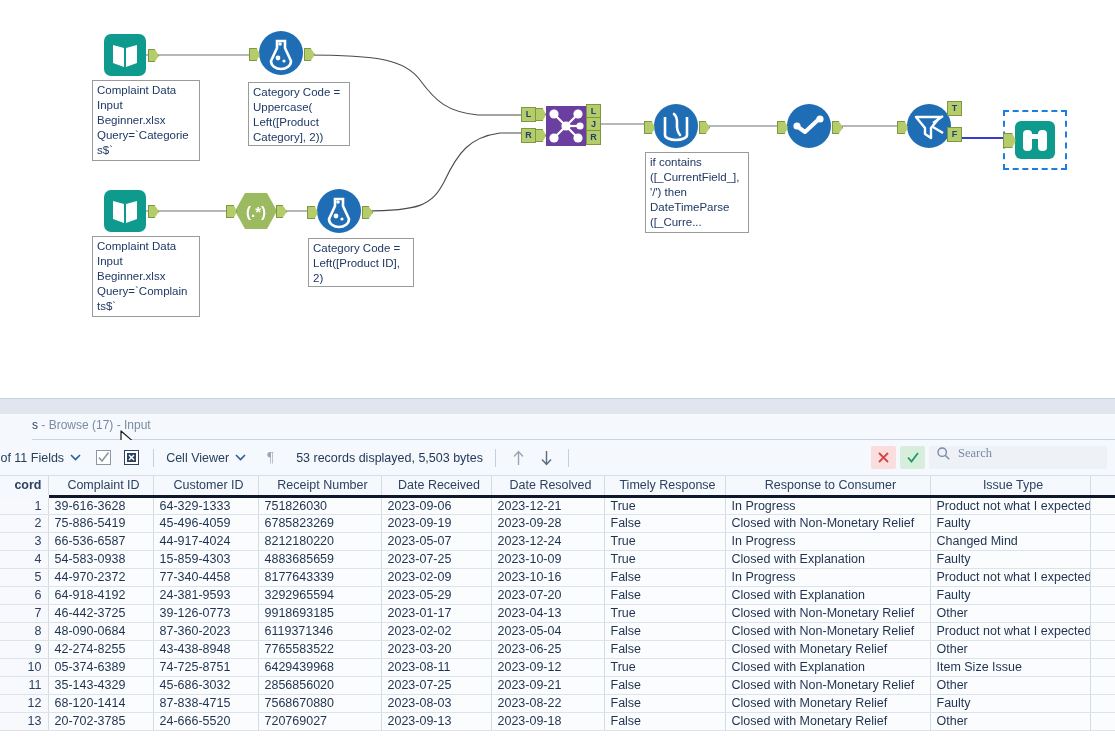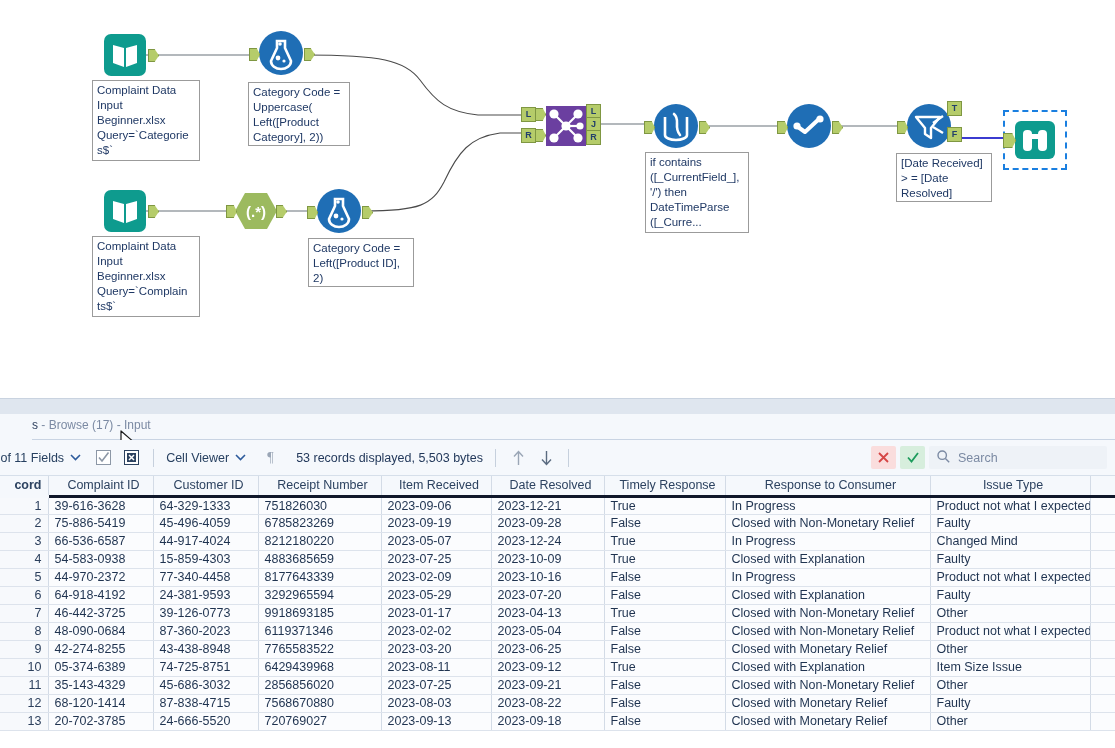--- a/index.html
+++ b/index.html
@@ -125,23 +125,24 @@
     display: flex; align-items: center; justify-content: center;
     margin-right: 4px;
     border-radius: 2px;
   }
   .sq-x { background: #fadddd; }
   .sq-v { background: #d7eedd; }
   #searchbox {
     width: 178px; height: 23px;
     background: #eef2f7;
     border: none;
-    display: flex; align-items: center;
+    display: flex; align-items: flex-start;
     padding-left: 8px;
     border-radius: 2px;
+    font-family: Liberation Serif, serif;
   }
   #searchbox .stext {
     font-size: 12.5px; color: #7b8aa3; margin-left: 8px;
   }
 
   
   #grid {
     position: relative;
     width: 1115px;
     height: 272px;
@@ -343,23 +344,20 @@
       <div class="plug in" style="left:-9px;top:18px;"></div>
       <svg width="46" height="46" viewBox="0 0 46 46">
         <circle cx="23" cy="23" r="22" fill="#1f6eb5"></circle>
         <path d="M 10 14 L 34 14 L 25 25 L 25 35 L 19 31 L 19 25 Z" fill="none" stroke="#ffffff" stroke-width="2.4" stroke-linejoin="round"></path>
         <line x1="27" y1="20" x2="37" y2="13" stroke="#ffffff" stroke-width="2.4"></line>
         <line x1="27" y1="24" x2="37" y2="30" stroke="#ffffff" stroke-width="2.4"></line>
       </svg>
       <div class="plug-lbl" style="left:41px;top:-2px;">T</div>
       <div class="plug-lbl" style="left:41px;top:24px;">F</div>
     </div>
-    <div class="annot" style="left:896px;top:153px;width:96px;height:49px;">[Date Received]
-&gt; = [Date
-Resolved]</div>
 
     <div class="sel-box" style="left:1003px;top:110px;width:64px;height:60px;"></div>
     <div class="node" style="left:1015px;top:121px;width:40px;height:38px;">
       <div class="plug in" style="left:-12px;top:12px;width:13px;height:15px;"></div>
       <svg width="40" height="38" viewBox="0 0 40 38">
         <rect x="0" y="0" width="40" height="38" rx="6" fill="#0e9b8e"></rect>
         <rect x="8" y="9" width="9" height="21" rx="4" fill="#ffffff"></rect>
         <rect x="23" y="9" width="9" height="21" rx="4" fill="#ffffff"></rect>
         <rect x="17" y="13" width="6" height="5" fill="#ffffff"></rect>
       </svg>
@@ -477,21 +475,21 @@
             <col style="width: 205px;">
             <col style="width: 160px;">
             <col style="width: 45px;">
           </colgroup>
         <thead>
             <tr id="dg-head">
               <th class="rec">cord</th>
               <th>Complaint ID</th>
               <th>Customer ID</th>
               <th>Receipt Number</th>
-              <th>Item Received</th>
+              <th>Date Received</th>
               <th>Date Resolved</th>
               <th>Timely Response</th>
               <th>Response to Consumer</th>
               <th>Issue Type</th>
               <th></th>
             </tr>
           </thead>
         <tbody id="dg-body">
             <tr>
               <td class="rec">1</td>

